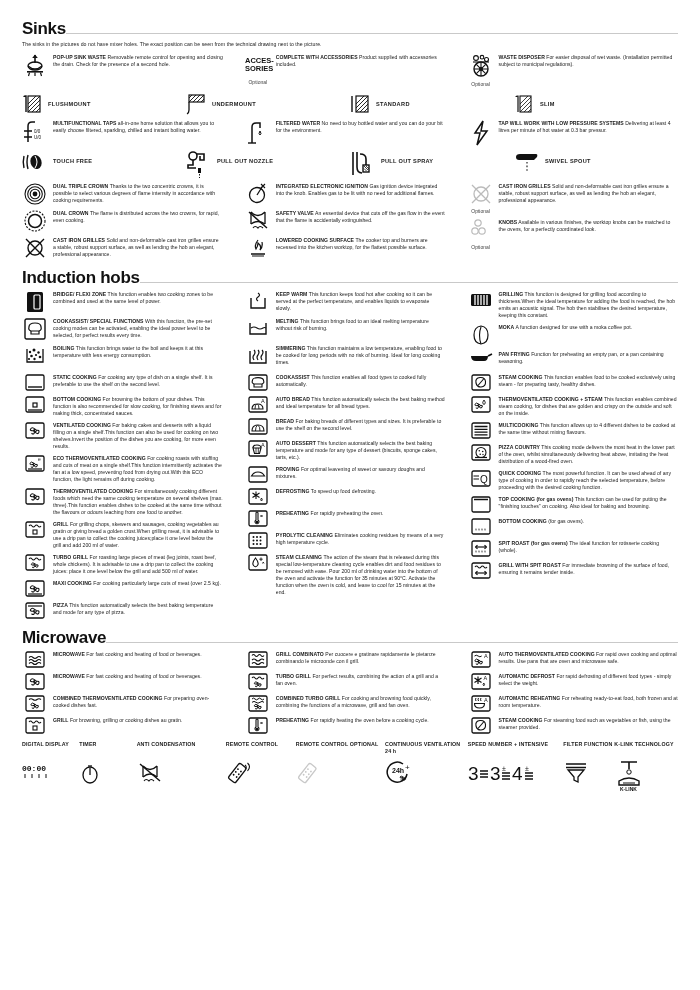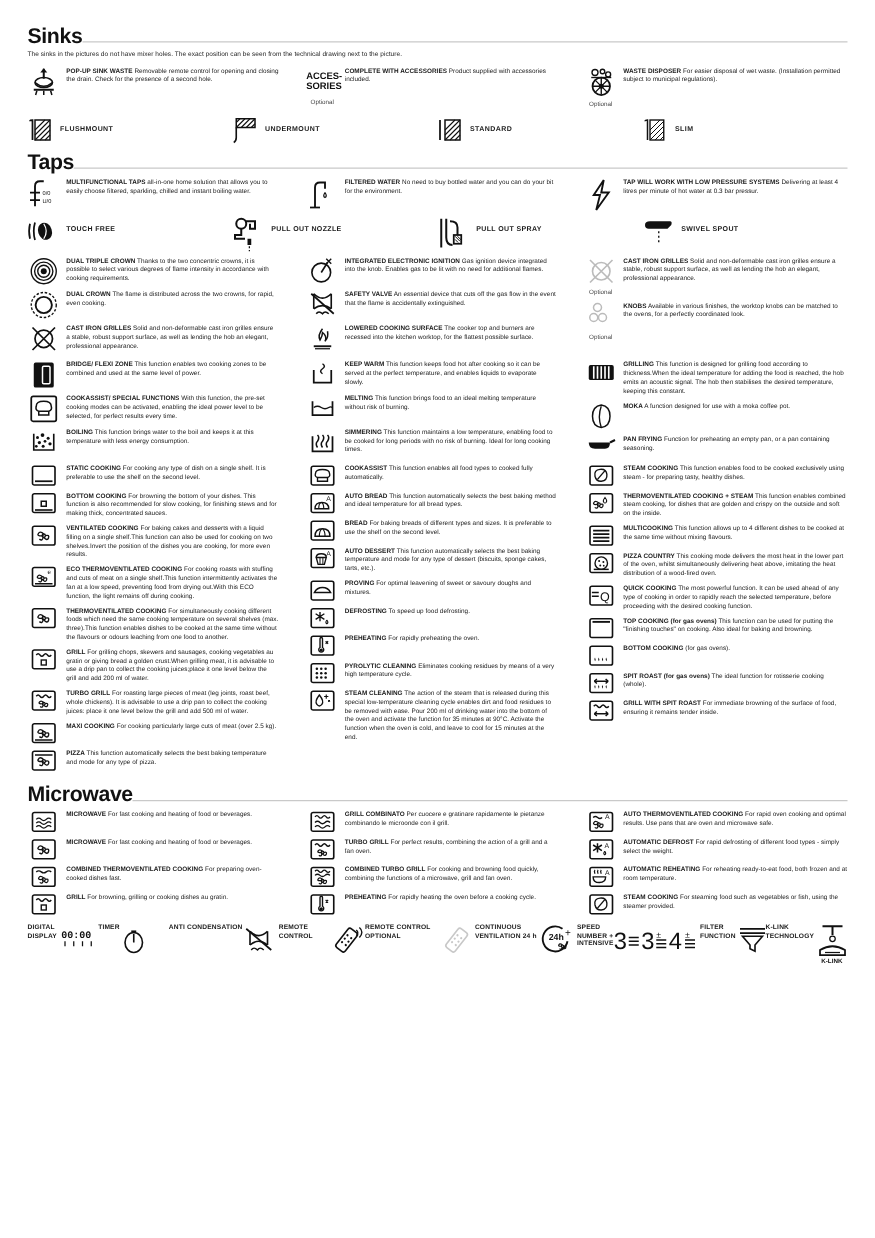--- a/index.html
+++ b/index.html
@@ -26,21 +26,21 @@
     font-size: 17px; font-weight: bold; letter-spacing: -0.3px;
     line-height: 1.05; color: #111; white-space: nowrap;
   }
   .sec-rule { flex: 1; height: 1px; background: #c9c9c9; margin-bottom: 4px; }
   .sec-note {
     font-size: 5.2px; line-height: 1.35; color: #222;
     margin: 0 0 5px 0; letter-spacing: 0.05px;
   }
 
   
-  .cols { display: flex; gap: 12px; }
+  .cols { display: flex; gap: 12px; justify-content: flex-end; }
   .col { width: 33.33%; padding-right: 10px; }
   .col:last-child { padding-right: 0; }
 
   .feat {
     display: flex; align-items: flex-start; gap: 5px;
     margin-bottom: 4px;
   }
   .feat .ic {
     width: 26px; min-width: 26px;
     display: flex; flex-direction: column;
@@ -67,21 +67,21 @@
   
   .taprow { display: flex; margin: 1px 0 3px 0; }
   .tapitem { width: 25%; display: flex; align-items: flex-start; gap: 5px; }
   .tapitem .lbl {
     font-size: 5.6px; font-weight: bold; letter-spacing: 0.3px;
     color: #1a1a1a; padding-top: 7px;
   }
 
   
   .hoods { display: flex; margin-top: 3px; }
-  .hood { display: flex; flex-direction: row; }
+  .hood { display: flex; flex-direction: column; }
   .hood .hlbl {
     font-size: 5.3px; font-weight: bold; line-height: 1.25;
     letter-spacing: 0.15px; color: #1a1a1a; margin-bottom: 5px;
     min-height: 14px;
   }
   .hood .hic { height: 42px; display: flex; align-items: flex-start; }
 
   svg { display: block; overflow: visible; }
 </style>
 </head>
@@ -196,24 +196,20 @@
               <path d="M6 10 L14 2 M6 14 L17 3 M6 18 L17 7 M10 18 L17 11 M14 18 L17 15"></path>
             </g>
           </svg>
         </span>
         <span class="lbl">SLIM</span>
       </div>
     </div>
   </div>
 
   <div class="section">
-    <div class="sec-head">
-      <div class="sec-title">Taps</div>
-      <div class="sec-rule"></div>
-    </div>
     <div class="cols">
       <div class="col">
         <div class="feat">
           <div class="ic">
             <svg width="24" height="26" viewBox="0 0 24 26">
               <path d="M5 22 L5 6 Q5 2 9 2 L12 2" stroke="#111" stroke-width="1.5" fill="none"></path>
               <path d="M1 11 L9 11 M1 17 L9 17" stroke="#111" stroke-width="1.4" fill="none"></path>
               <g font-family="Liberation Sans, sans-serif" font-size="4.5" fill="#111">
                 <text x="11" y="13">0/0</text>
                 <text x="11" y="19">U/0</text>
@@ -388,20 +384,24 @@
             </svg>
             <div class="opt">Optional</div>
           </div>
           <div class="tx"><b>KNOBS</b> <span>Available in various finishes, the worktop knobs can be matched to the ovens, for a perfectly coordinated look.</span></div>
         </div>
       </div>
     </div>
   </div>
 
   <div class="section">
+    <div class="sec-head">
+      <div class="sec-title">Induction hobs</div>
+      <div class="sec-rule"></div>
+    </div>
     <div class="cols">
       <div class="col">
         <div class="feat">
           <div class="ic">
             <svg width="22" height="22" viewBox="0 0 22 22">
               <rect x="3" y="1" width="16" height="20" rx="1.5" fill="#111"></rect>
               <rect x="10" y="4" width="6" height="14" rx="1" fill="none" stroke="#fff" stroke-width="1.2"></rect>
             </svg>
           </div>
           <div class="tx"><b>BRIDGE/ FLEXI ZONE</b> <span>This function enables two cooking zones to be combined and used at the same level of power.</span></div>

